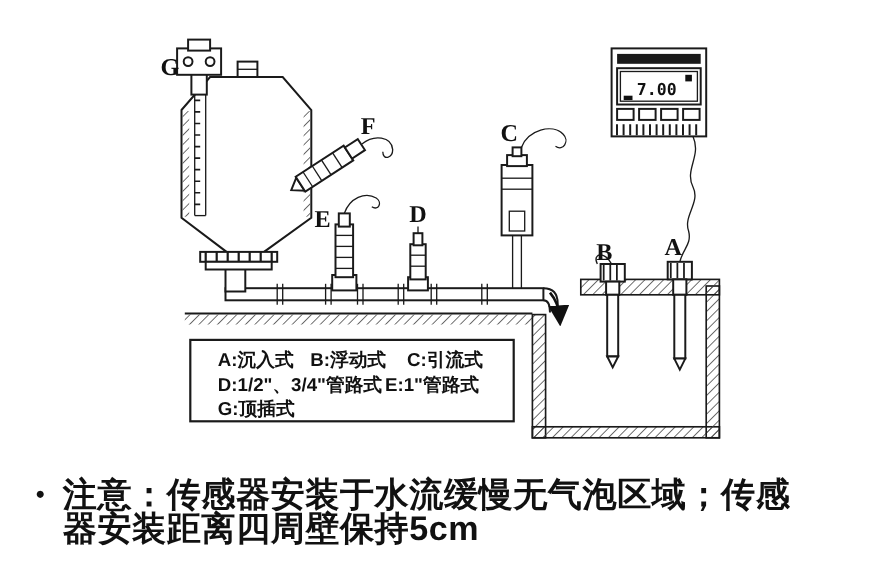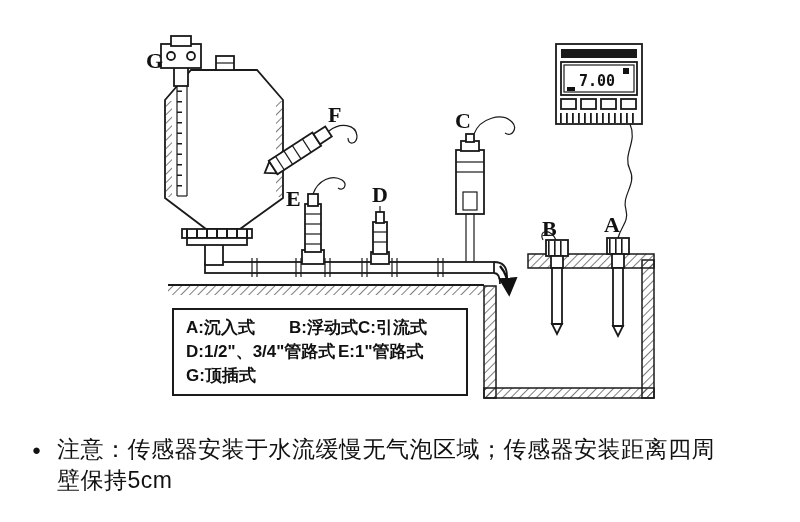--- a/index.html
+++ b/index.html
@@ -5,29 +5,29 @@
   html,body{margin:0;padding:0;}
   body{width:800px;height:522px;background:#fff;font-family:"Liberation Sans",sans-serif;color:#111;}
   .page{position:relative;width:800px;height:522px;background:#fff;overflow:hidden;}
   .diagram{position:absolute;left:0;top:0;}
   svg .ln{stroke:#1a1a1a;stroke-width:1.8;fill:none;}
   svg .fw{fill:#fff;stroke:#1a1a1a;stroke-width:1.8;}
   svg .thin{stroke:#1a1a1a;stroke-width:1.2;fill:none;}
   svg .hb{fill:url(#hatch);stroke:#1a1a1a;stroke-width:1.5;}
   svg text.lbl{font-family:"Liberation Serif",serif;font-weight:bold;font-size:22px;fill:#111;}
   svg text.disp{font-family:"DejaVu Sans Mono",monospace;font-weight:bold;font-size:15px;fill:#111;text-anchor:middle;}
-  .legend-box{position:absolute;left:172px;top:308px;width:296px;height:88px;box-sizing:border-box;
-    border:2px solid #1a1a1a;background:#fff;padding:7px 12px;display:flex;flex-direction:column;
+  .legend-box{position:absolute;left:172px;top:308px;width:296px;height:76px;box-sizing:border-box;
+    border:2px solid #1a1a1a;background:#fff;padding:7px 24px;display:flex;flex-direction:column;
     justify-content:space-between;font-weight:bold;font-size:17px;color:#111;}
   .legend-row{display:flex;white-space:nowrap;line-height:22px;}
   .li{display:inline-block;}
-  .w84{width:84px;} .w88{width:88px;text-align:right;} .w152{width:152px;}
+  .w84{width:84px;} .w88{width:88px;} .w152{width:152px;}
   .note{position:absolute;left:32px;top:434px;width:730px;display:flex;align-items:flex-start;}
   .note-bullet{font-size:15px;line-height:31px;margin-right:16px;flex:0 0 auto;}
-  .note-text{font-size:23px;line-height:31px;width:668px;letter-spacing:0.5px;}
+  .note-text{font-size:31px;line-height:31px;width:668px;letter-spacing:0.5px;font-weight:bold;}
 </style>
 </head>
 <body>
 
 <div class="page">
 
   <svg class="diagram" width="800" height="410" viewBox="0 0 800 410">
     <defs>
       <pattern id="hatch" patternUnits="userSpaceOnUse" width="6" height="6" patternTransform="rotate(45)">
         <line x1="0" y1="0" x2="0" y2="6" stroke="#444" stroke-width="1.4"></line>

